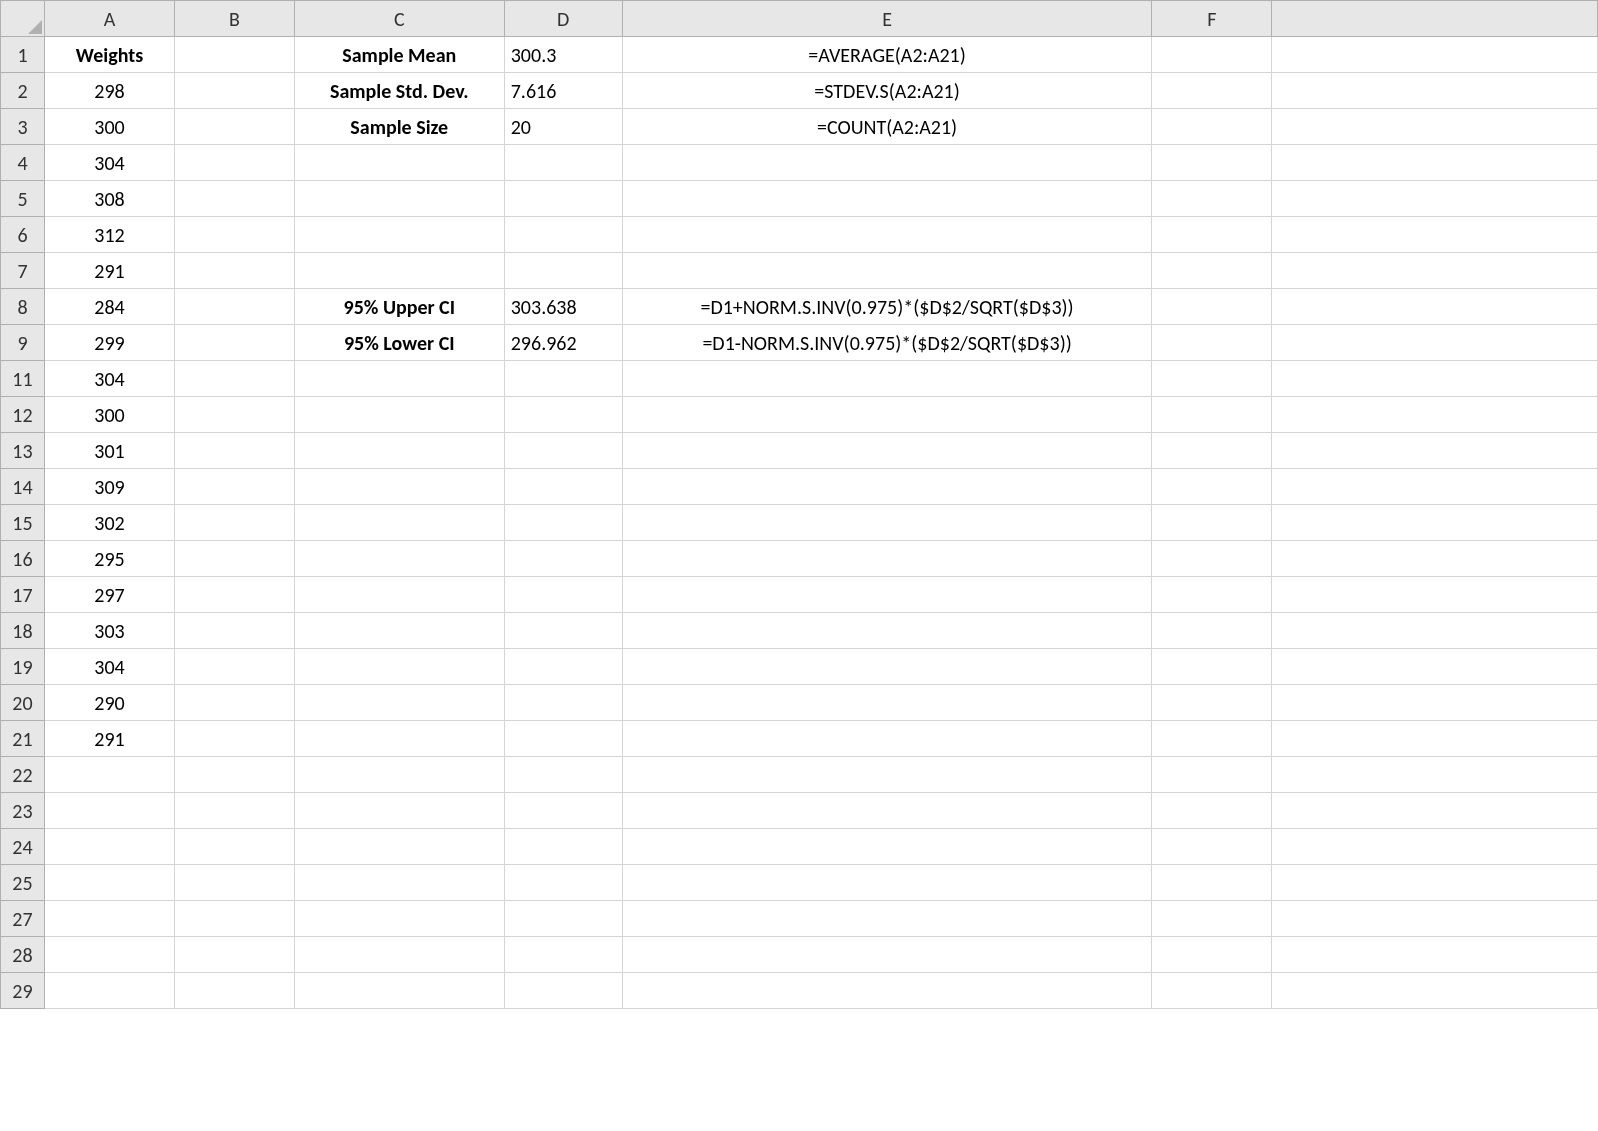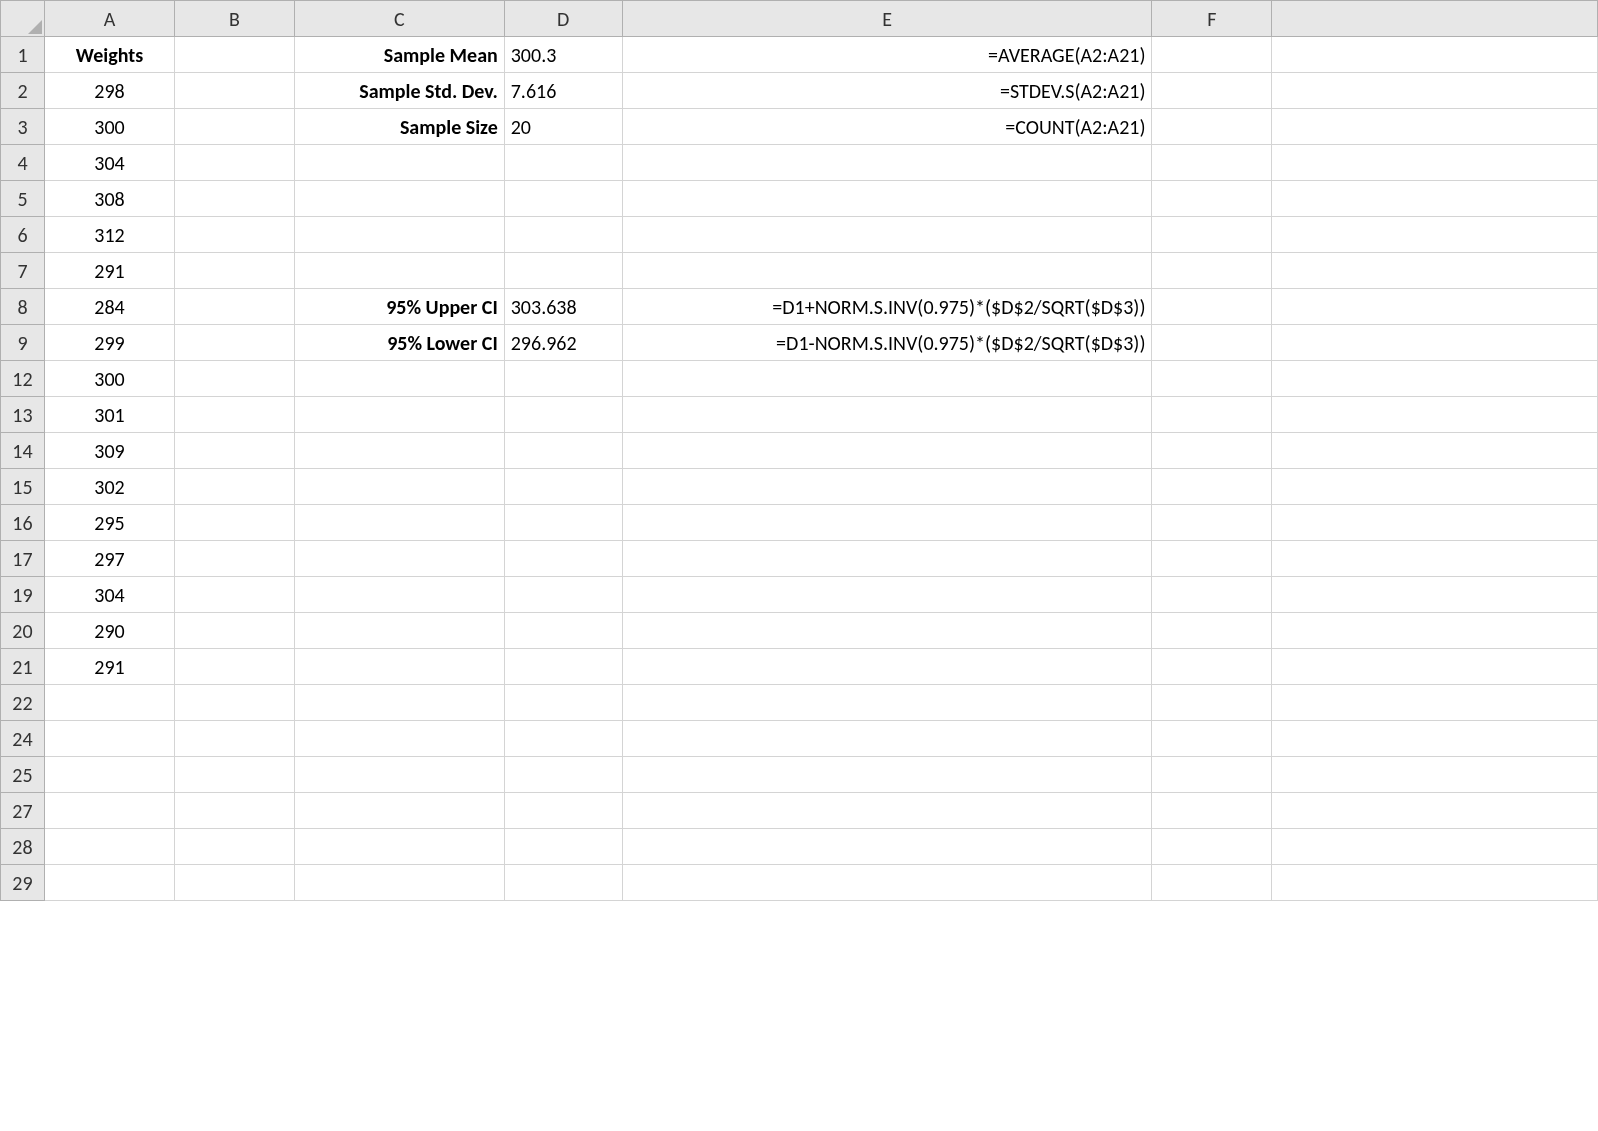--- a/index.html
+++ b/index.html
@@ -60,21 +60,21 @@
     .col-A { width: 130px; }
     .col-B { width: 120px; }
     .col-C { width: 210px; }
     .col-D { width: 118px; }
     .col-E { width: 530px; }
     .col-F { width: 120px; }
     .col-G { width: 326px; }
     .bold { font-weight: bold; }
     .center { text-align: center; }
     .right { }
-    .left { text-align: right; }
+    .left { text-align: center; }
   </style>
 </head>
 <body>
 
 <div class="spreadsheet">
 
   <div class="row">
     <div class="cell corner-cell">
       <svg width="14" height="14">
         <polygon points="14,0 14,14 0,14" fill="#b0b0b0"></polygon>
@@ -173,20 +173,30 @@
       <div class="cell row-header">9</div>
       <div class="cell col-A center">299</div>
       <div class="cell col-B"></div>
       <div class="cell col-C bold left">95% Lower CI</div>
       <div class="cell col-D right">296.962</div>
       <div class="cell col-E left">=D1-NORM.S.INV(0.975)*($D$2/SQRT($D$3))</div>
       <div class="cell col-F"></div>
       <div class="cell col-G"></div>
     </div>
     <div class="row">
+      <div class="cell row-header">11</div>
+      <div class="cell col-A center">304</div>
+      <div class="cell col-B"></div>
+      <div class="cell col-C"></div>
+      <div class="cell col-D"></div>
+      <div class="cell col-E"></div>
+      <div class="cell col-F"></div>
+      <div class="cell col-G"></div>
+    </div>
+    <div class="row">
       <div class="cell row-header">12</div>
       <div class="cell col-A center">300</div>
       <div class="cell col-B"></div>
       <div class="cell col-C"></div>
       <div class="cell col-D"></div>
       <div class="cell col-E"></div>
       <div class="cell col-F"></div>
       <div class="cell col-G"></div>
     </div>
     <div class="row">
@@ -233,20 +243,30 @@
       <div class="cell row-header">17</div>
       <div class="cell col-A center">297</div>
       <div class="cell col-B"></div>
       <div class="cell col-C"></div>
       <div class="cell col-D"></div>
       <div class="cell col-E"></div>
       <div class="cell col-F"></div>
       <div class="cell col-G"></div>
     </div>
     <div class="row">
+      <div class="cell row-header">18</div>
+      <div class="cell col-A center">303</div>
+      <div class="cell col-B"></div>
+      <div class="cell col-C"></div>
+      <div class="cell col-D"></div>
+      <div class="cell col-E"></div>
+      <div class="cell col-F"></div>
+      <div class="cell col-G"></div>
+    </div>
+    <div class="row">
       <div class="cell row-header">19</div>
       <div class="cell col-A center">304</div>
       <div class="cell col-B"></div>
       <div class="cell col-C"></div>
       <div class="cell col-D"></div>
       <div class="cell col-E"></div>
       <div class="cell col-F"></div>
       <div class="cell col-G"></div>
     </div>
     <div class="row">
@@ -264,20 +284,30 @@
       <div class="cell col-A center">291</div>
       <div class="cell col-B"></div>
       <div class="cell col-C"></div>
       <div class="cell col-D"></div>
       <div class="cell col-E"></div>
       <div class="cell col-F"></div>
       <div class="cell col-G"></div>
     </div>
     <div class="row">
       <div class="cell row-header">22</div>
+      <div class="cell col-A"></div>
+      <div class="cell col-B"></div>
+      <div class="cell col-C"></div>
+      <div class="cell col-D"></div>
+      <div class="cell col-E"></div>
+      <div class="cell col-F"></div>
+      <div class="cell col-G"></div>
+    </div>
+    <div class="row">
+      <div class="cell row-header">23</div>
       <div class="cell col-A"></div>
       <div class="cell col-B"></div>
       <div class="cell col-C"></div>
       <div class="cell col-D"></div>
       <div class="cell col-E"></div>
       <div class="cell col-F"></div>
       <div class="cell col-G"></div>
     </div>
     <div class="row">
       <div class="cell row-header">24</div>

